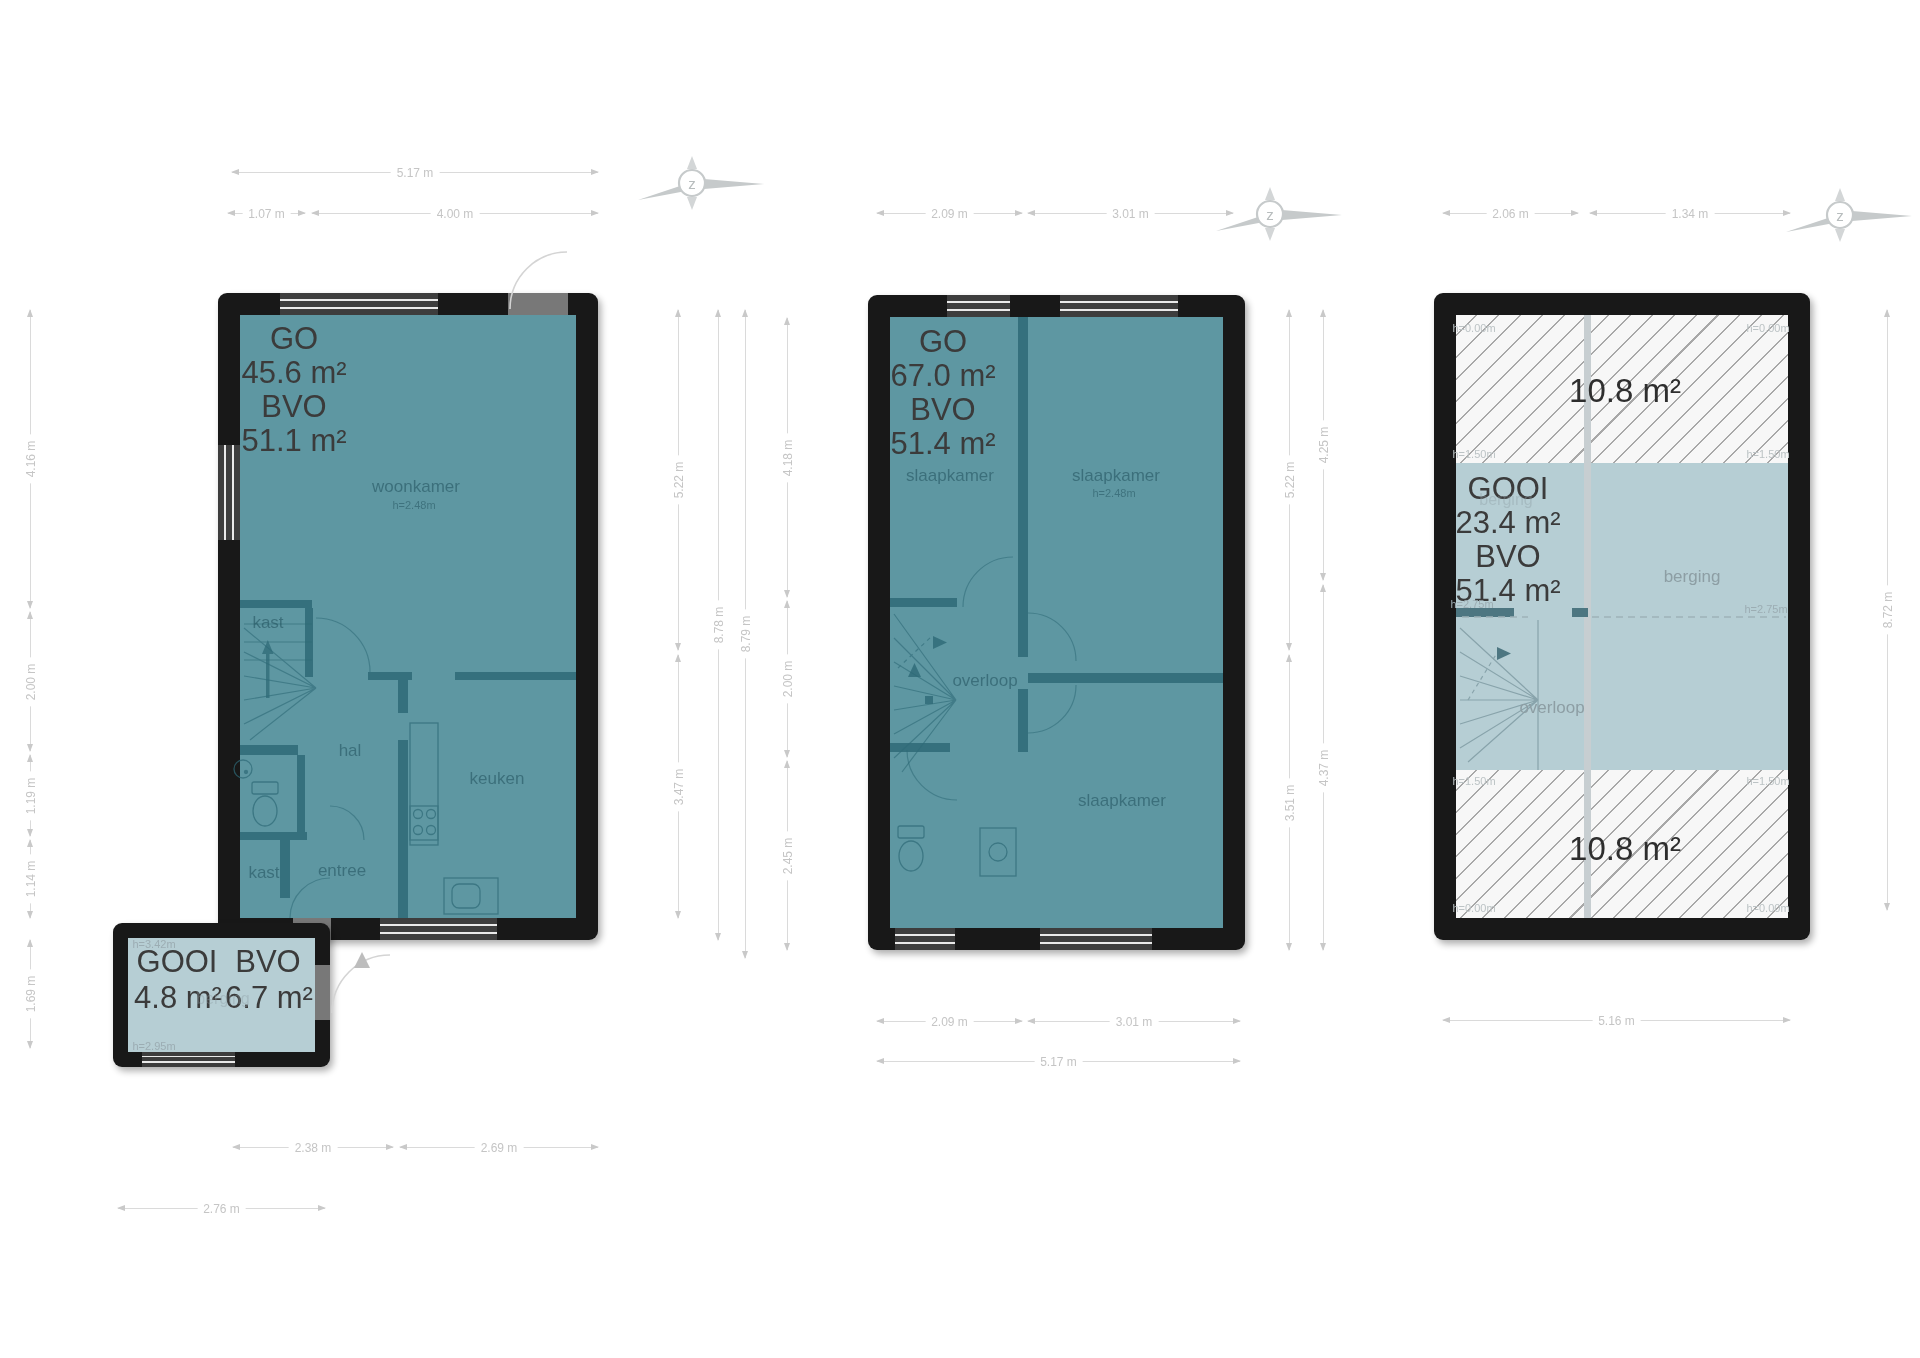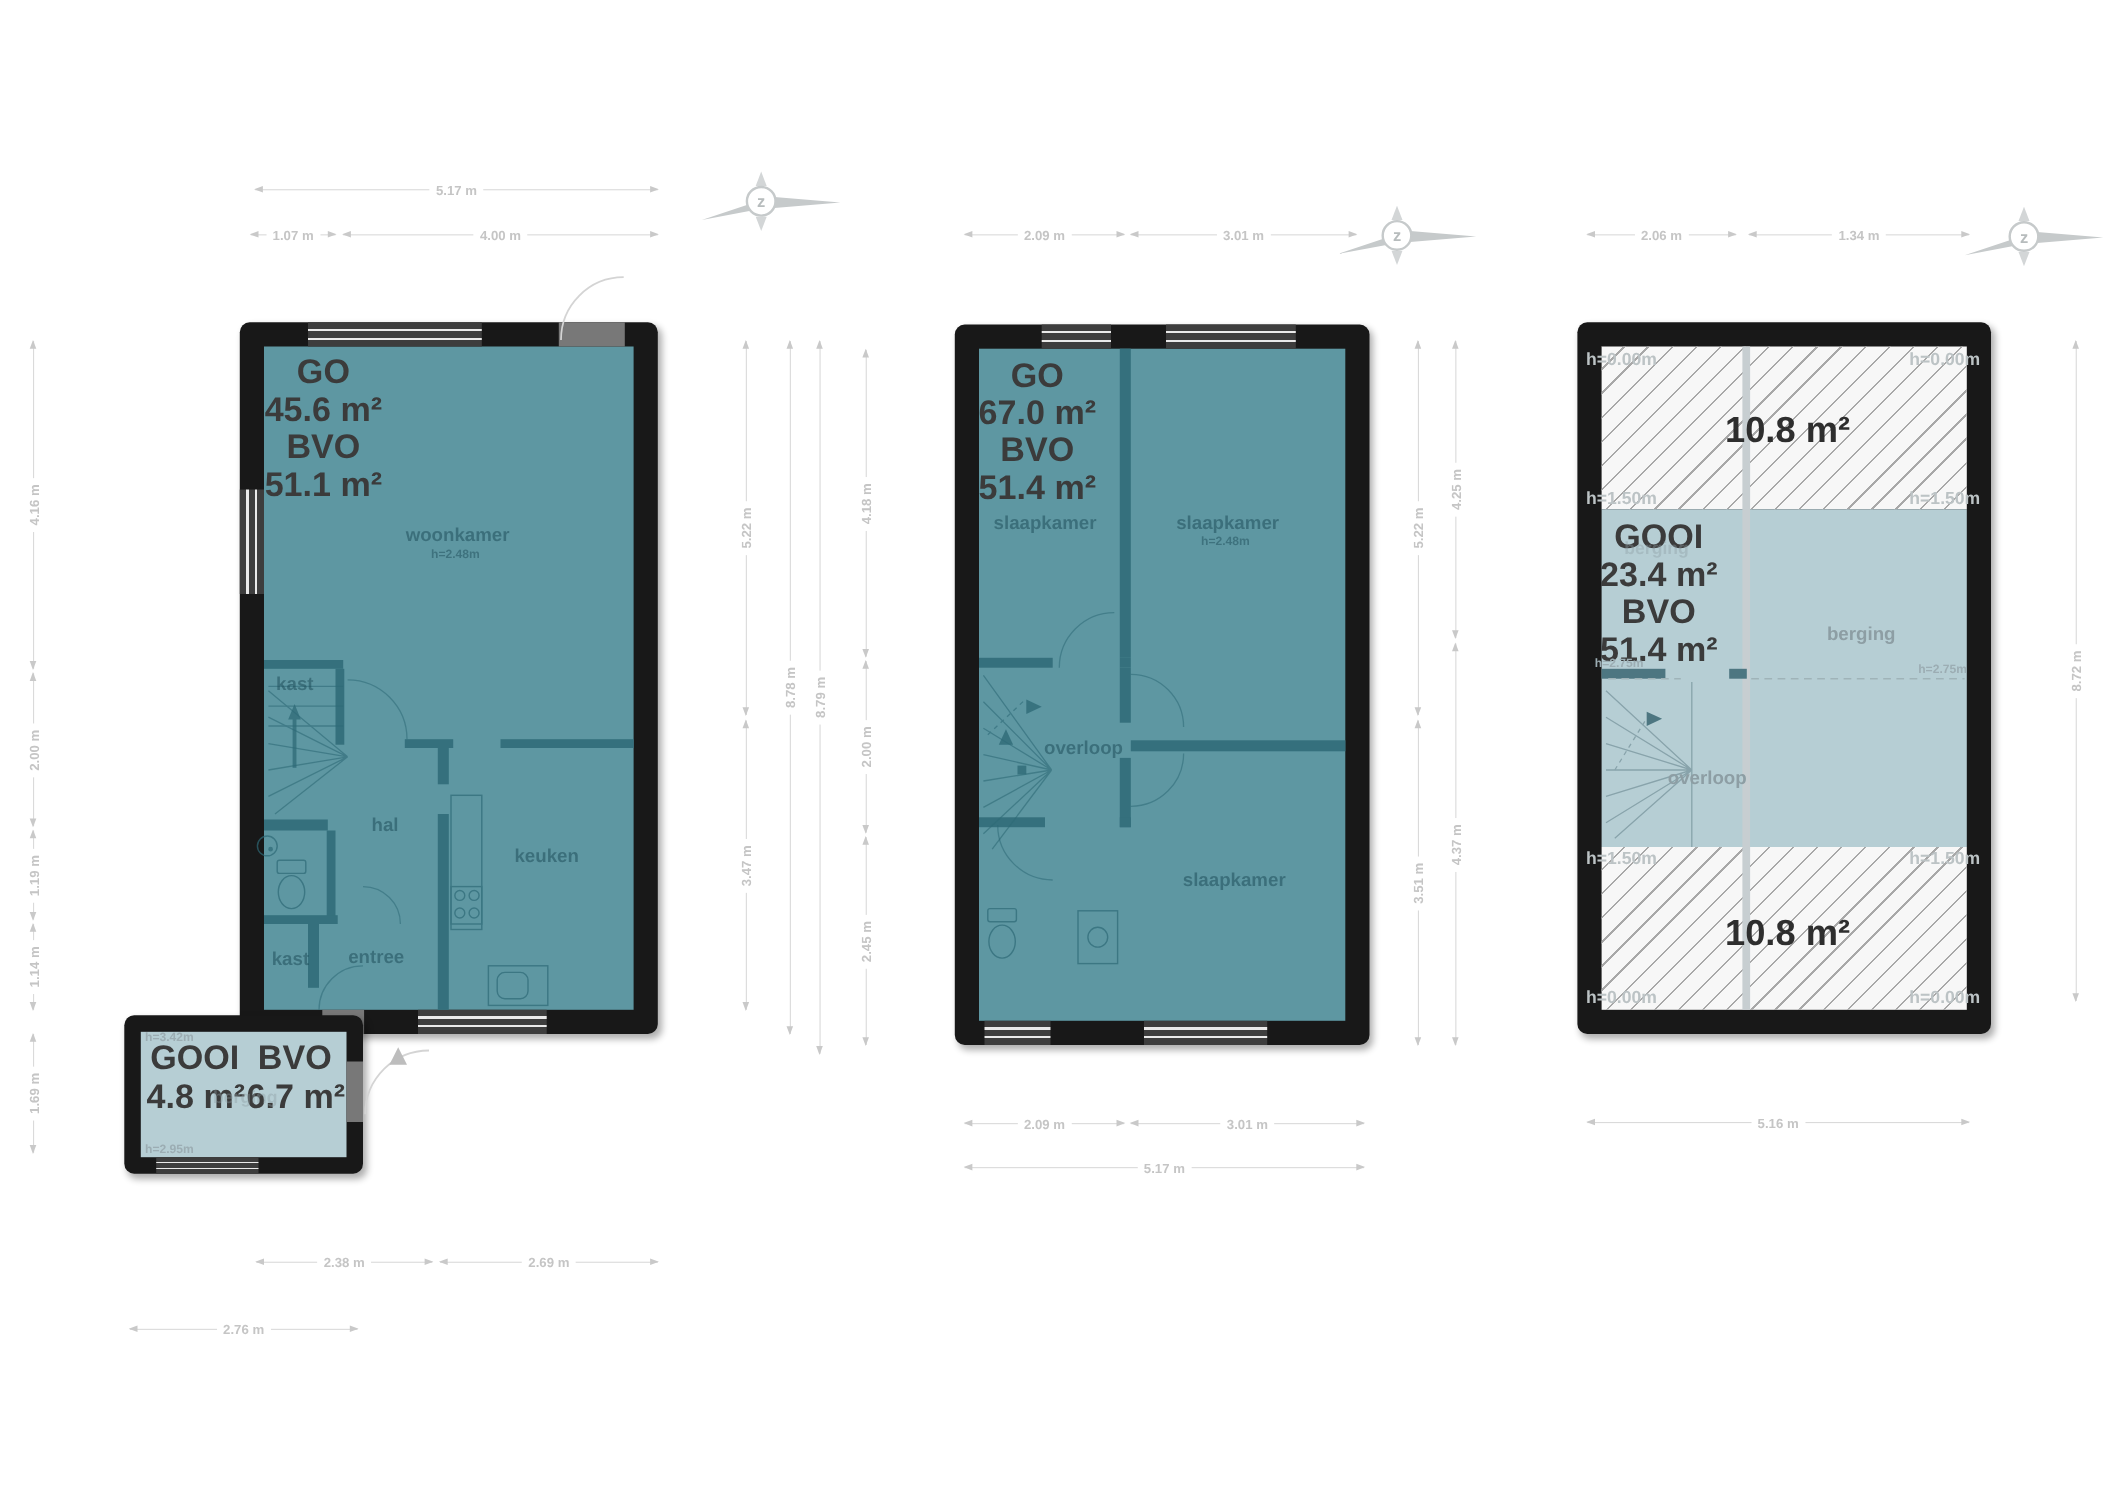--- a/index.html
+++ b/index.html
@@ -1,17 +1,17 @@
 <!DOCTYPE html>
 <html><head>
 <meta charset="utf-8">
 <style>
   html,body{margin:0;padding:0;background:#fff;}
   #canvas{position:relative;width:1920px;height:1358px;background:#fff;overflow:hidden;
-          font-family:"Liberation Sans", sans-serif;font-weight:bold;}
+          font-family:"Liberation Sans", sans-serif;}
   
   .plan{position:absolute;background:#181818;border-radius:9px;
         box-shadow:3px 4px 7px rgba(0,0,0,.32);z-index:2;}
   .floor{position:absolute;background:#5e97a2;}
   .floor.lightblue{background:#b6ced4;}
   .iwall{position:absolute;background:#35707d;}
   .iwall.lt{background:#4d7681;}
   .band{position:absolute;left:22px;width:332px;}
   .hatch{background-color:#f7f7f7;
          background-image:repeating-linear-gradient(135deg,rgba(0,0,0,0) 0 14px,#a8a8a8 14px 15.5px);}
@@ -22,21 +22,21 @@
   .win-sm{position:absolute;background:linear-gradient(to bottom,#3d3d3d 0 4px,#e9e9e9 4px 5.5px,#3d3d3d 5.5px 9.5px,#e9e9e9 9.5px 11px,#3d3d3d 11px 15px);}
   .door{position:absolute;background:#787878;}
   
   #labels-layer{position:absolute;inset:0;z-index:6;}
   .lbl{position:absolute;transform:translate(-50%,-50%);white-space:nowrap;line-height:1;}
   .area{font-size:31px;color:#3b3b3b;}
   .room{font-size:17px;color:#1d4c58;opacity:.52;}
   .hsm{font-size:11px;color:#1d4c58;opacity:.48;}
   .big{font-size:33px;color:#2e2e2e;}
   .room-lt{font-size:17px;color:#8d9ea4;}
-  .h-lt{font-size:16px;color:#bcc3c5;}
+  .h-lt{font-size:11px;color:#bcc3c5;}
   .h-blue{font-size:11px;color:#9cadb3;}
   .faint{font-size:16px;color:#8d9ea4;opacity:.38;}
   
   #dims-layer{position:absolute;inset:0;z-index:1;}
   .dim{position:absolute;}
   .dim.h{height:0;border-top:1px solid #dadada;}
   .dim.v{width:0;border-left:1px solid #dadada;}
   .dim.h::before{content:"";position:absolute;left:-1px;top:-4px;
       border-top:3.5px solid transparent;border-bottom:3.5px solid transparent;border-right:8px solid #c9c9c9;}
   .dim.h::after{content:"";position:absolute;right:-1px;top:-4px;

